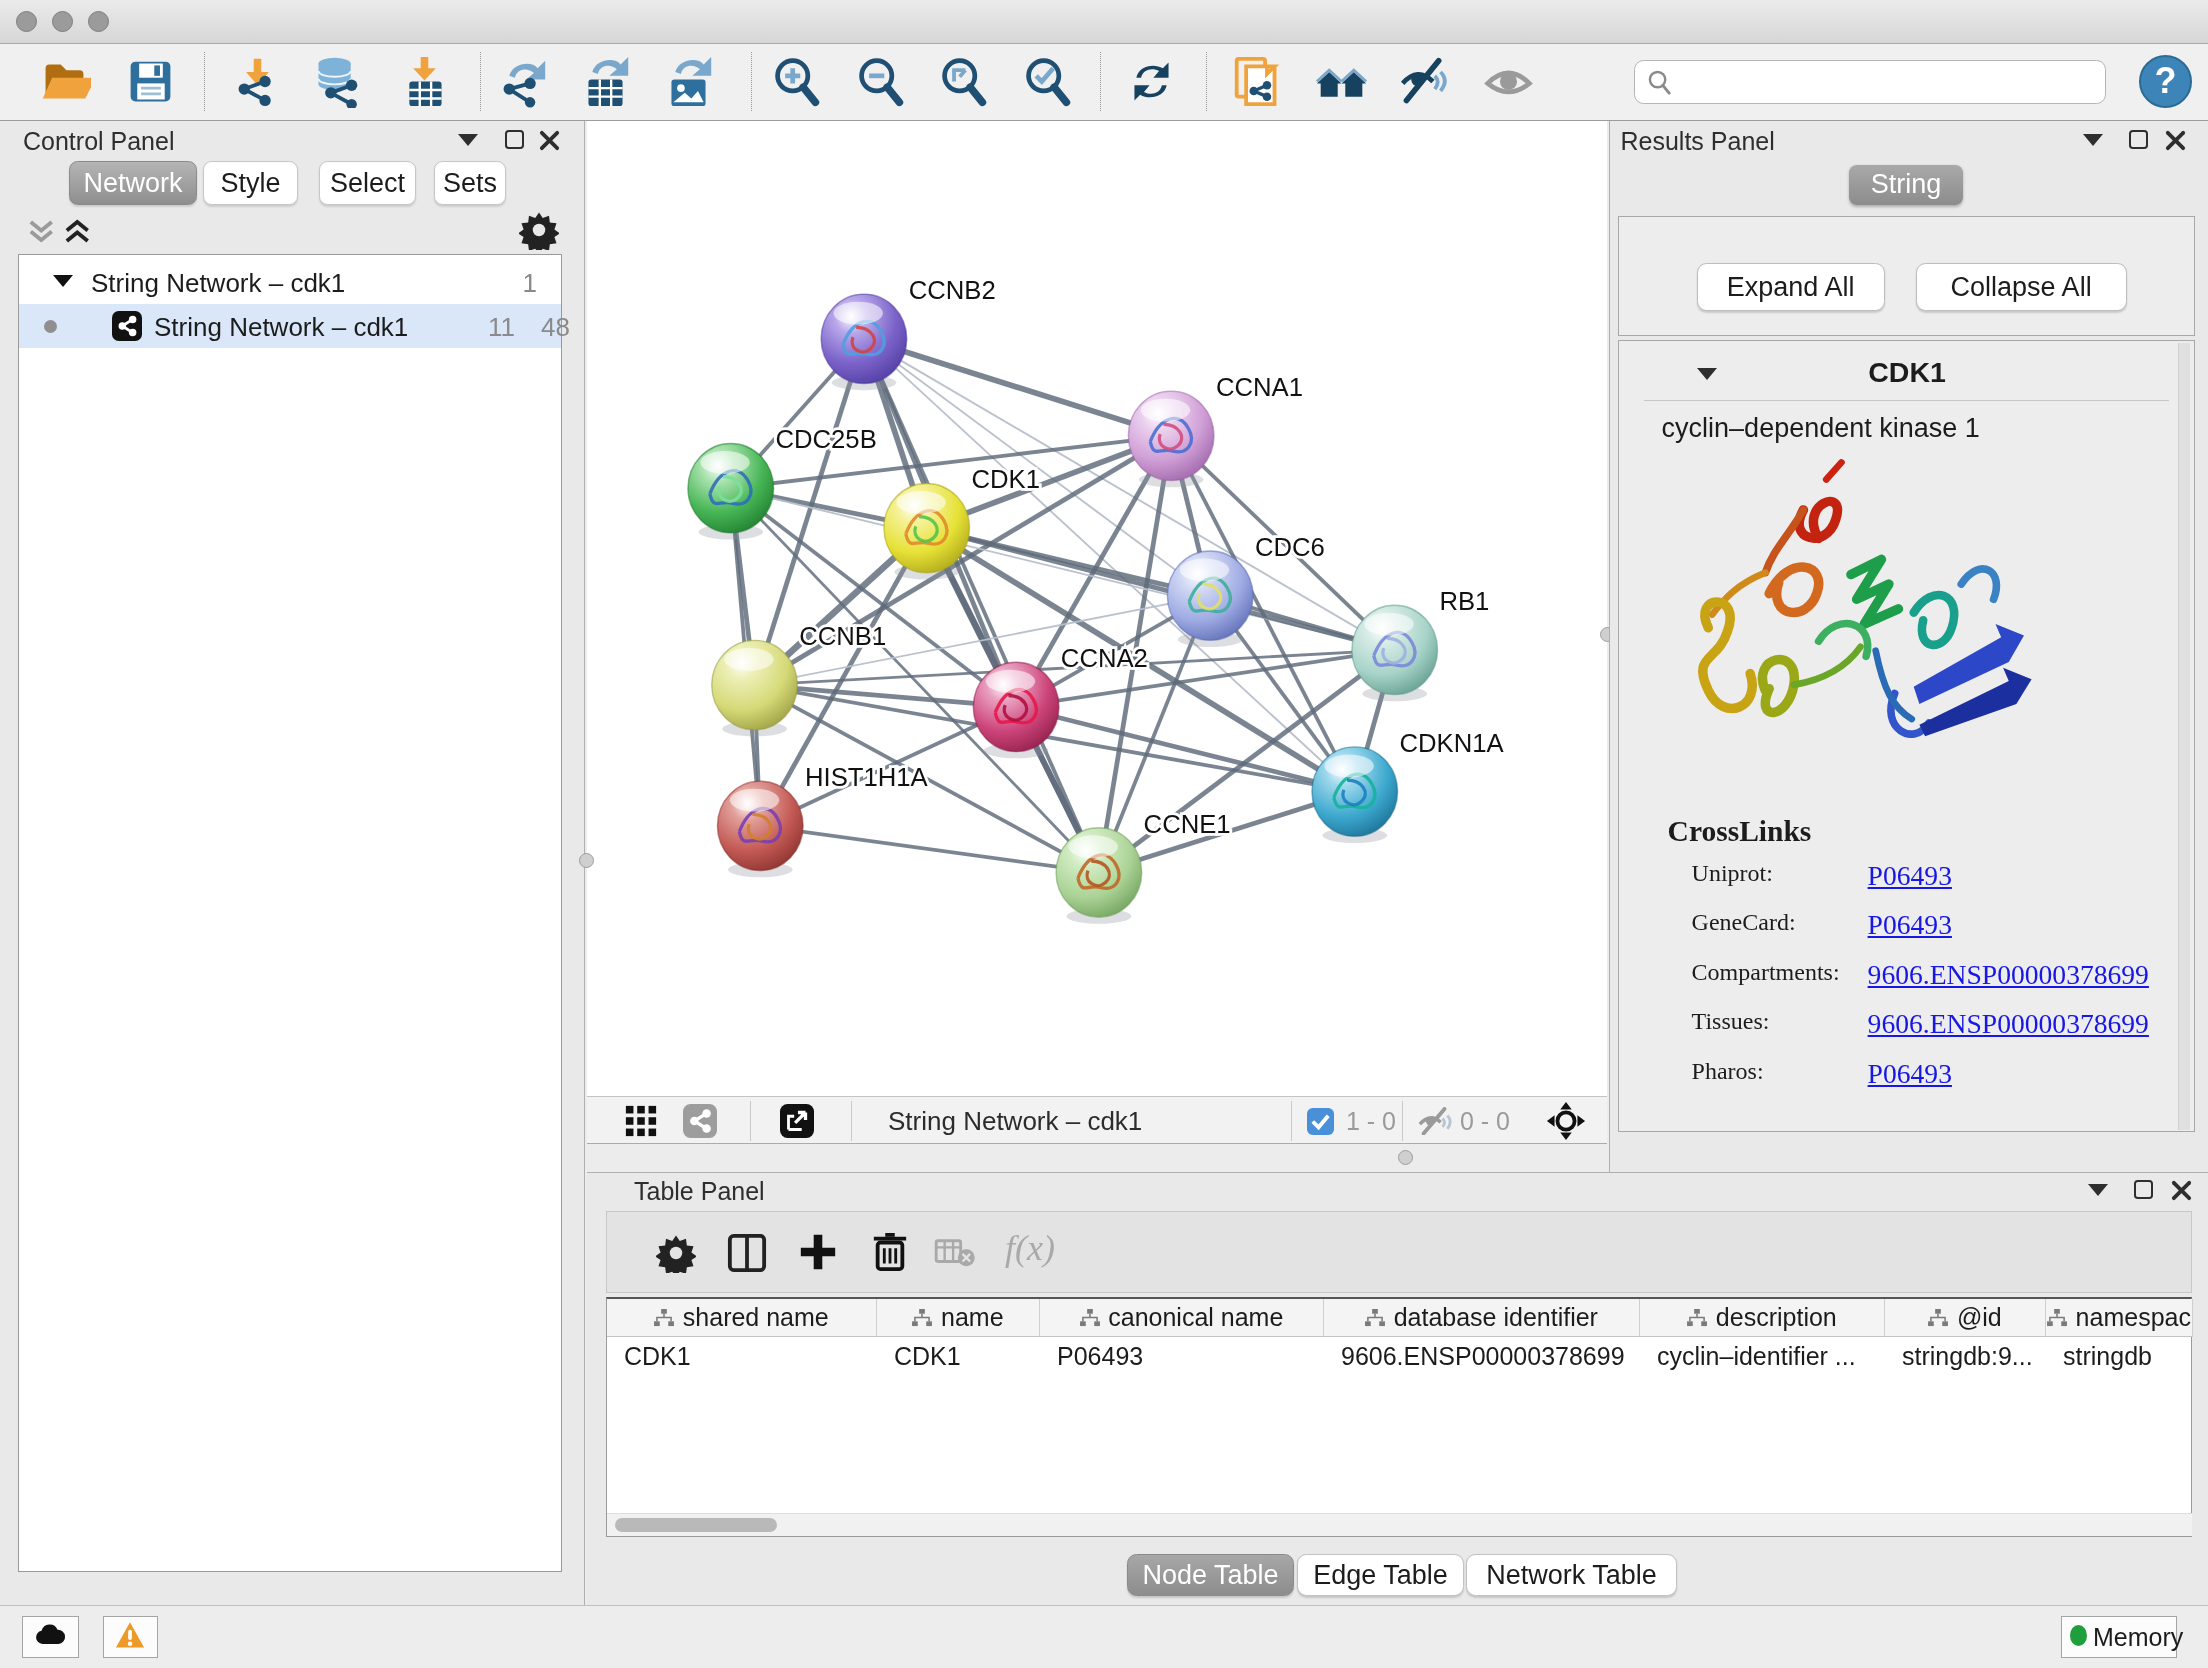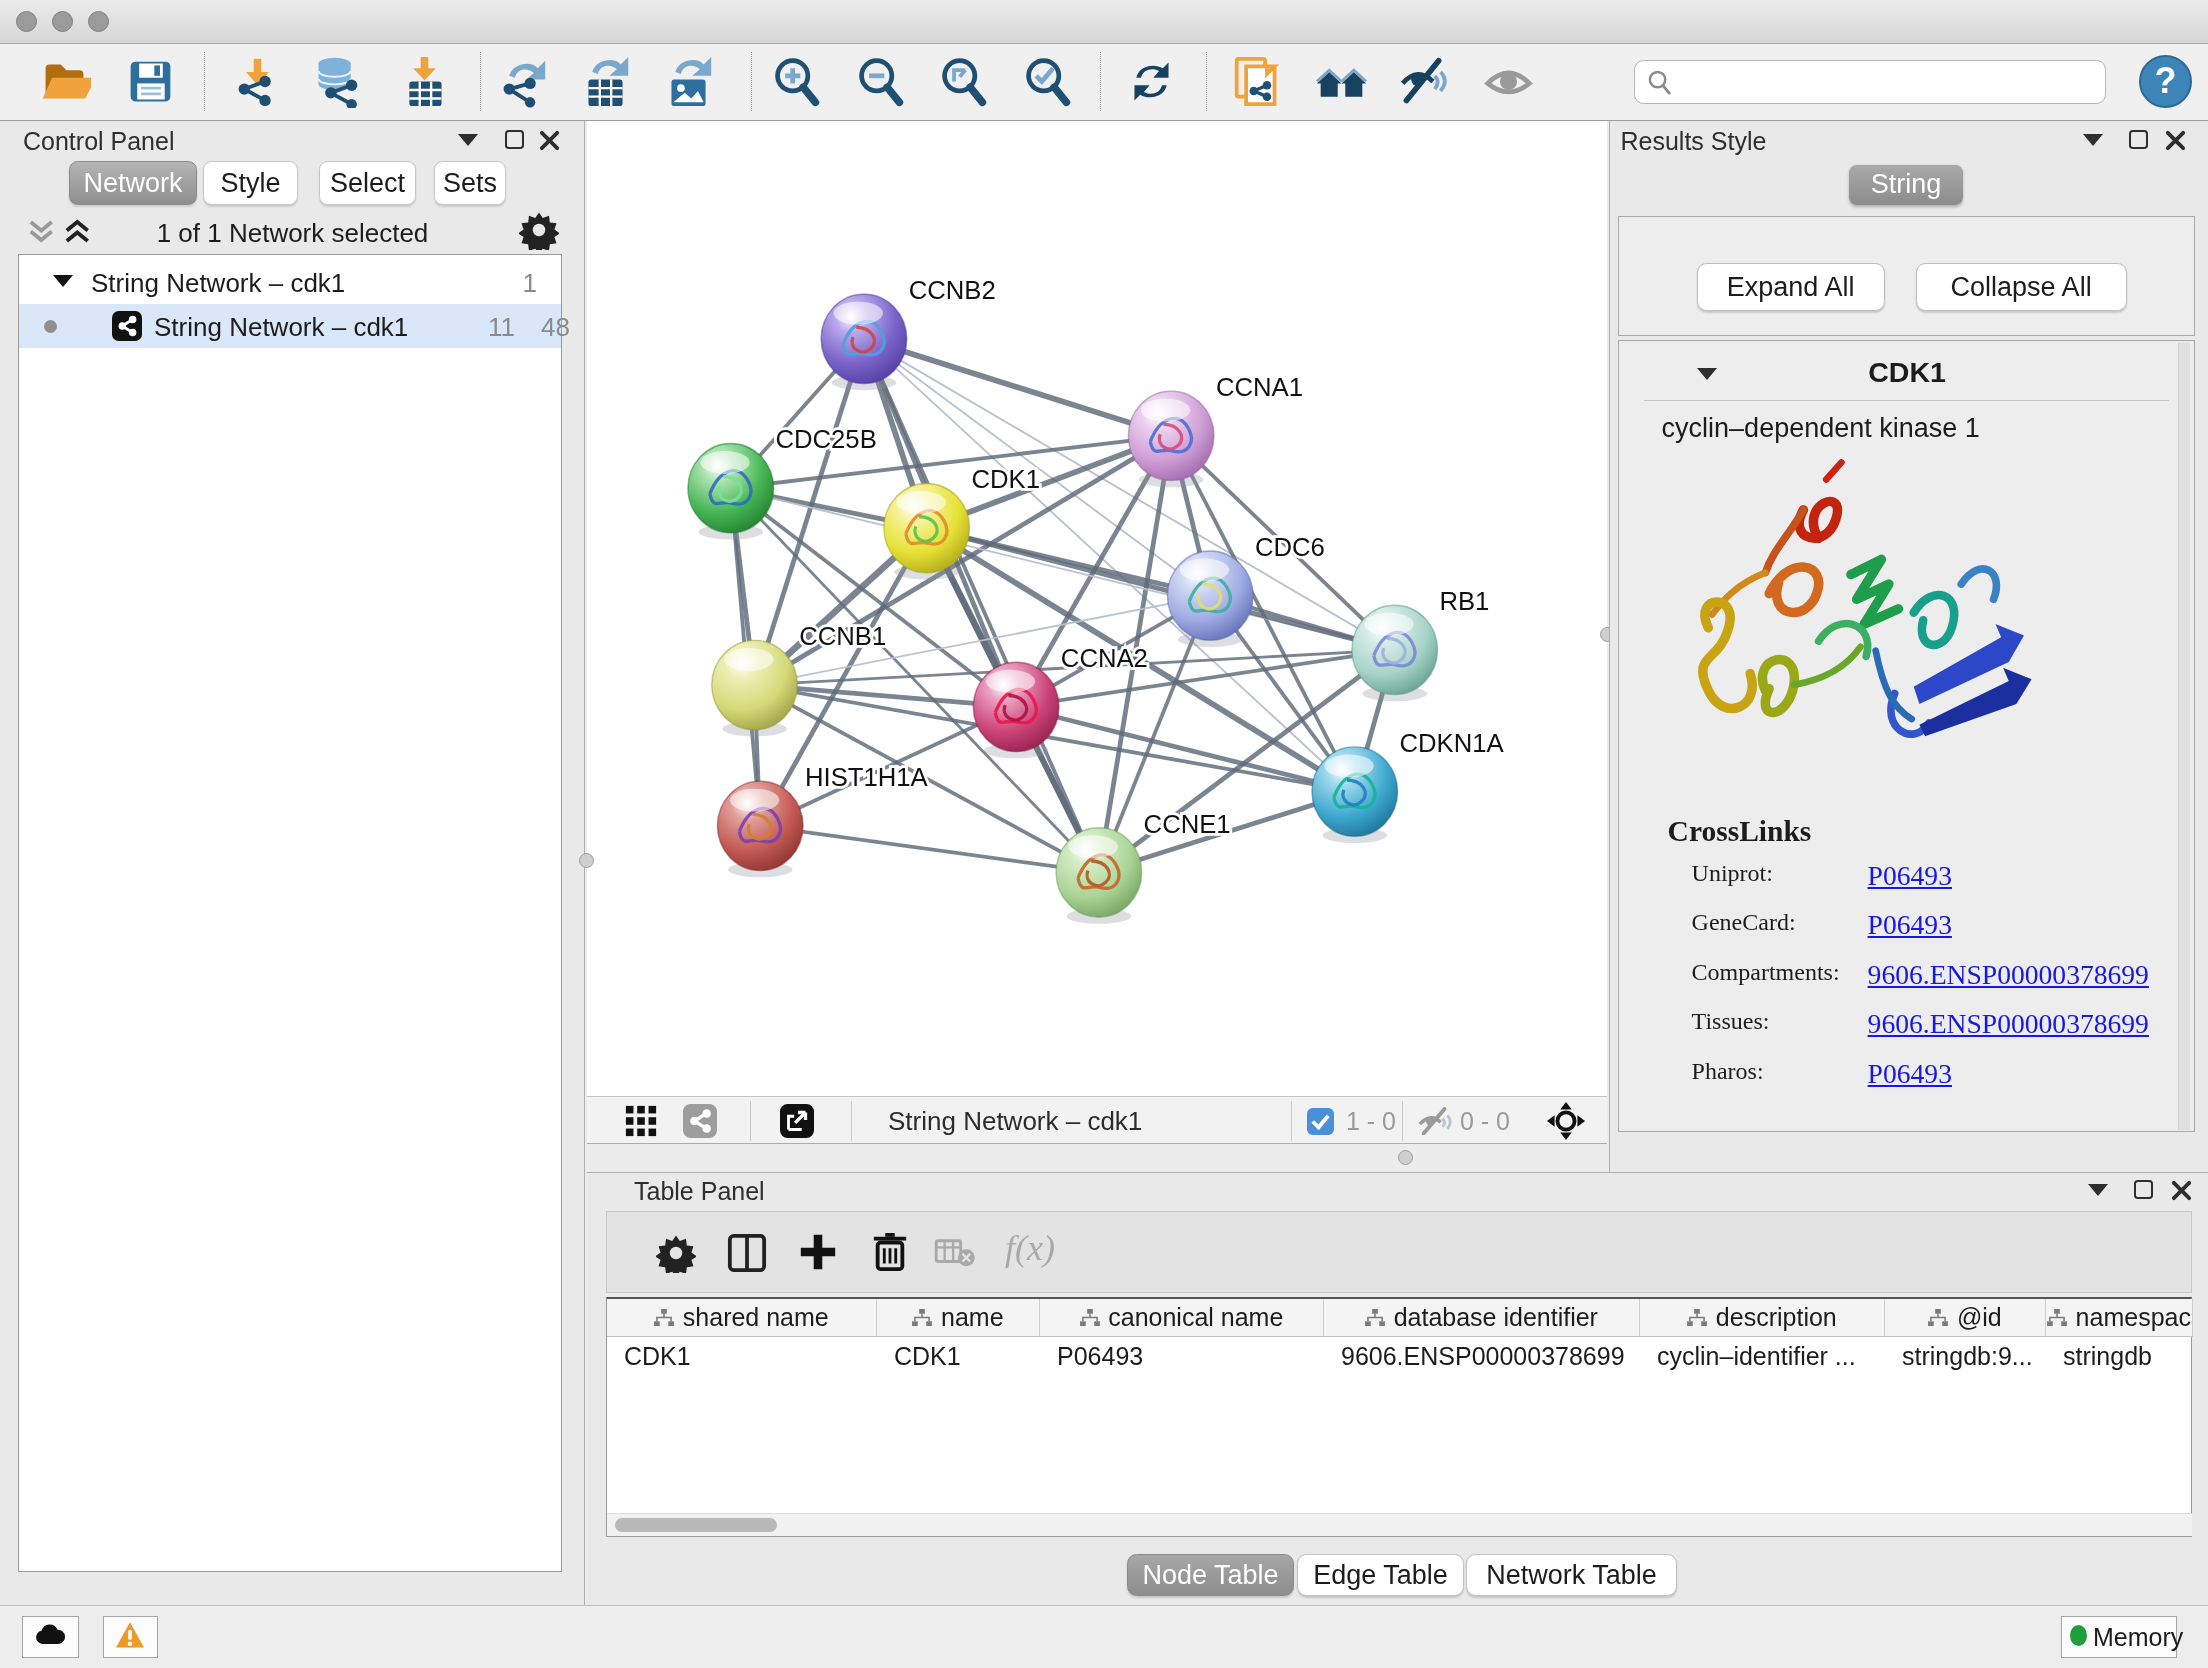--- a/index.html
+++ b/index.html
@@ -248,21 +248,20 @@
   <div class="abs tab" style="left:203px;top:40px;width:95px">Style</div>
   <div class="abs tab" style="left:319px;top:40px;width:97px">Select</div>
   <div class="abs tab" style="left:434px;top:40px;width:72px">Sets</div>
 
   <svg class="abs" style="left:27px;top:97px" width="28.5" height="27" viewBox="0 0 30 28">
       <path d="M4 4 l11 9 11-9 M4 14 l11 9 11-9" stroke="#9a9a9a" stroke-width="4" fill="none"></path>
     </svg>
   <svg class="abs" style="left:63px;top:97px" width="28.5" height="27" viewBox="0 0 30 28">
       <path d="M4 13 l11-9 11 9 M4 24 l11-9 11 9" stroke="#222" stroke-width="4" fill="none"></path>
     </svg>
-  <span class="abs" style="left:0;top:97px;width:585px;text-align:center;font-size:26px">1 of 1 Network selected</span>
   <svg class="abs" style="left:519px;top:89px" width="40" height="40" viewBox="0 0 48 48">
       <path d="M24 3 l4.5 6.5 7.5-2.5 1 8 8 1 -2.5 7.5 6.5 4.5 -6.5 4.5 2.5 7.5 -8 1 -1 8 -7.5-2.5 -4.5 6.5 -4.5-6.5 -7.5 2.5 -1-8 -8-1 2.5-7.5 -6.5-4.5 6.5-4.5 -2.5-7.5 8-1 1-8 7.5 2.5 Z" fill="#222"></path>
       <circle cx="24" cy="24" r="7.5" fill="#e9e9e9"></circle>
     </svg>
 
   <div class="abs tree-box">
     <div class="abs tree-row" style="top:5.7px">
       <div class="abs tri-down" style="left:34px;top:14.3px;border-top-color:#111"></div>
       <span class="abs" style="left:72px;top:7.6px">String Network – cdk1</span>
       <span class="abs cnt" style="left:476px;top:7.6px;width:42px;text-align:right">1</span>
@@ -545,21 +544,21 @@
       <circle cx="21" cy="21" r="9" fill="none" stroke="#111" stroke-width="4"></circle>
       <path d="M21 1 l6 8 h-12 Z M21 41 l6-8 h-12 Z M1 21 l8-6 v12 Z M41 21 l-8-6 v12 Z" fill="#111"></path>
     </svg>
 </div>
 
 <div class="abs split-dot" style="left:579px;top:853px"></div>
 <div class="abs split-dot" style="left:1600px;top:627px"></div>
 <div class="abs split-dot" style="left:1398px;top:1150px"></div>
 
 <div class="abs results-panel">
-  <span class="abs panel-title" style="left:10.5px;top:5.7px">Results Style</span>
+  <span class="abs panel-title" style="left:10.5px;top:5.7px">Results Panel</span>
   <div class="abs tri-down" style="left:473px;top:13.3px"></div>
   <div class="abs float-box" style="left:519px;top:8.6px"></div>
   <svg class="abs xicon" style="left:554px;top:7.6px" width="23" height="23" viewBox="0 0 24 24">
       <line x1="4" y1="4" x2="20" y2="20"></line>
       <line x1="20" y1="4" x2="4" y2="20"></line>
     </svg>
 
   <div class="abs string-tab">String</div>
 
   <div class="abs rp-box" style="top:95px;width:577px;height:120px">

